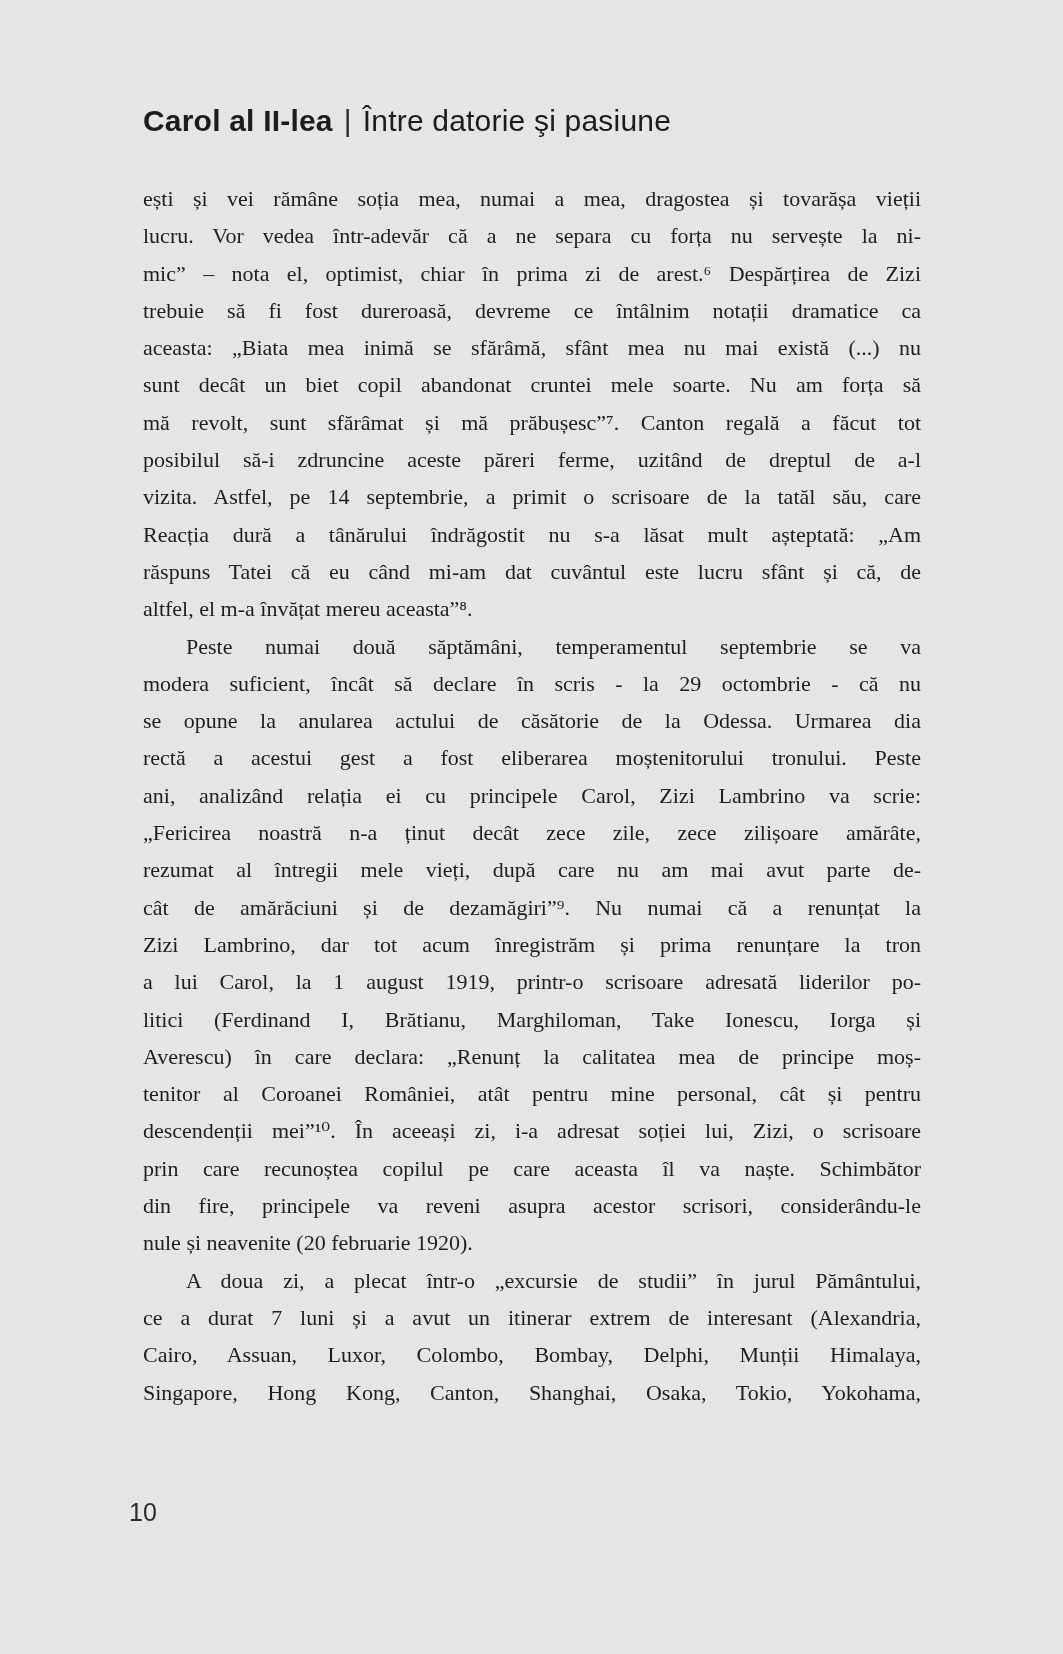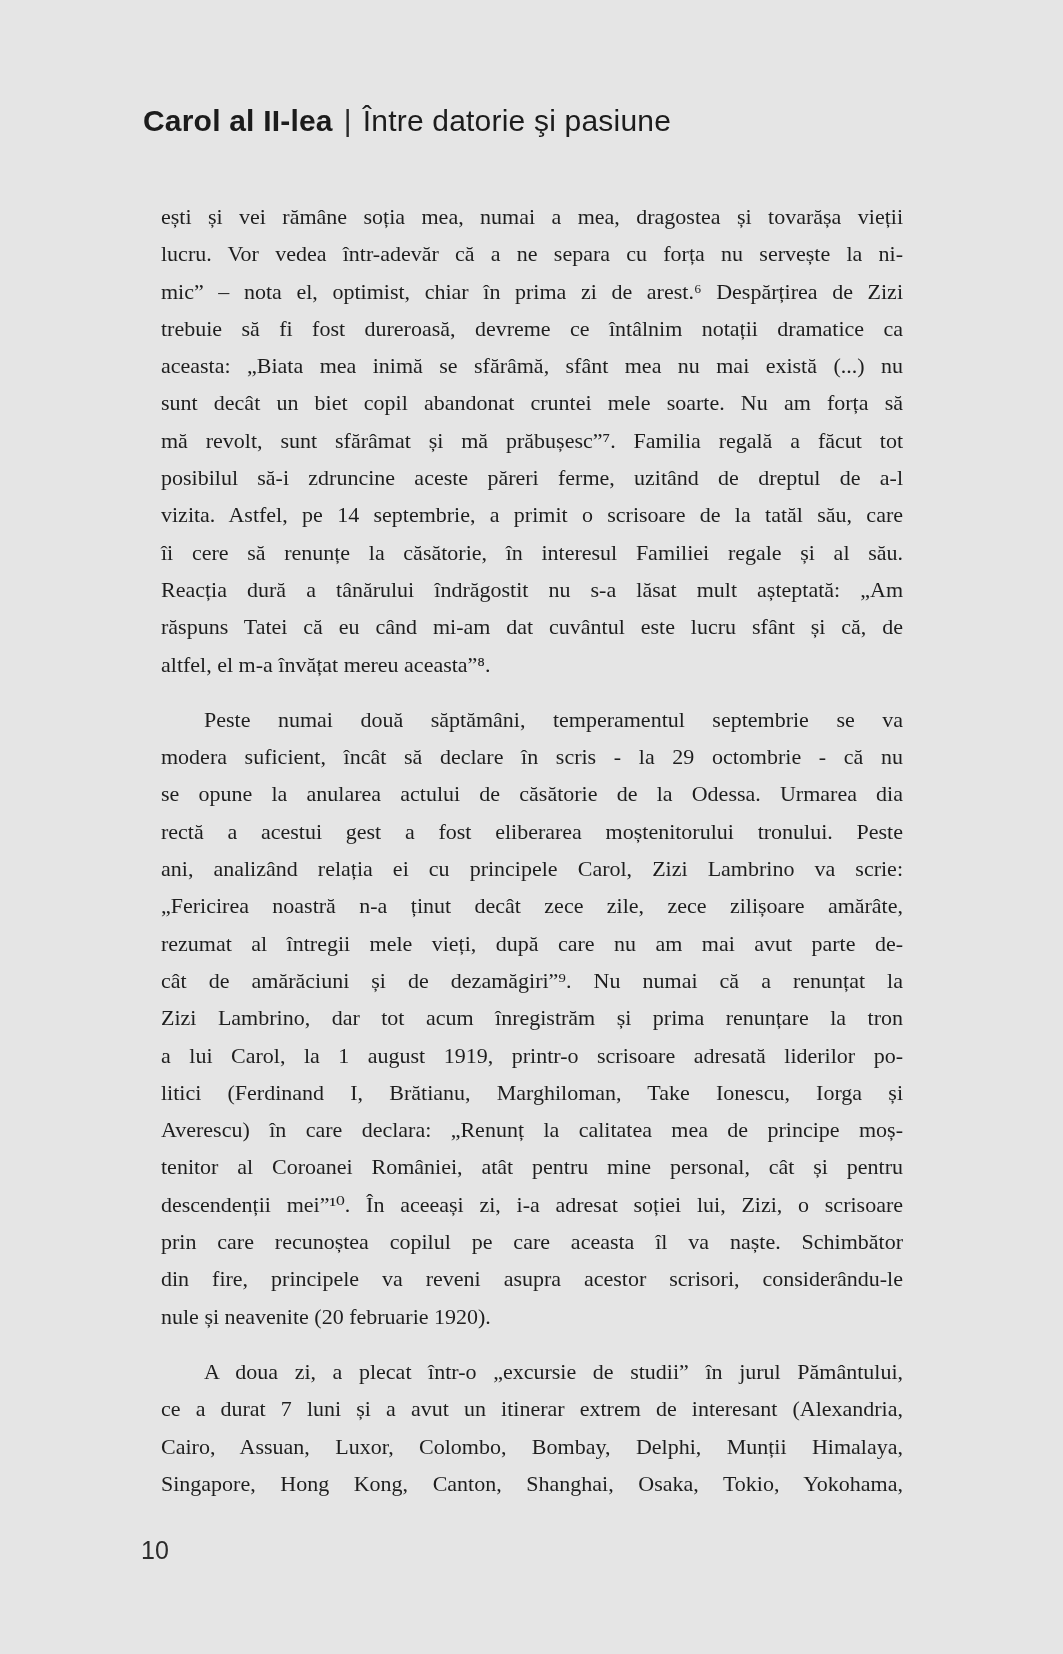--- a/index.html
+++ b/index.html
@@ -42,66 +42,64 @@
   .body-text {
     position: absolute;
     left: 143px;
     top: 180px;
     width: 778px;
     color: #1e1e1e;
     font-size: 22px;
     line-height: 37.3px;
   }
   .para {
-    margin: 18px;
+    margin: 0;
   }
   .line {
     text-align: justify;
     text-align-last: justify;
     height: 37.3px;
     overflow: visible;
     white-space: normal;
   }
   .line.last {
     text-align-last: left;
   }
   .line.first-indent {
     text-indent: 43px;
   }
   .page-footer {
     position: absolute;
-    left: 141px;
+    left: 129px;
     top: 1498px;
     font-family: "Liberation Sans", "DejaVu Sans", sans-serif;
     font-size: 25px;
     color: #2b2b2b;
-    margin-top: 38px;
   }
 </style>
 </head>
 <body>
 
 <div class="page">
 
   <div class="running-header">
     <span class="hdr-bold">Carol al II-lea</span><span class="hdr-sep">|</span><span class="hdr-regular">Între datorie şi pasiune</span>
   </div>
 
   <main class="body-text">
       <div class="para">
         <div class="line">ești și vei rămâne soția mea, numai a mea, dragostea și tovarășa vieții</div>
         <div class="line">lucru. Vor vedea într-adevăr că a ne separa cu forța nu servește la ni-</div>
         <div class="line">mic” – nota el, optimist, chiar în prima zi de arest.⁶ Despărțirea de Zizi</div>
         <div class="line">trebuie să fi fost dureroasă, devreme ce întâlnim notații dramatice ca</div>
         <div class="line">aceasta: „Biata mea inimă se sfărâmă, sfânt mea nu mai există (...) nu</div>
         <div class="line">sunt decât un biet copil abandonat cruntei mele soarte. Nu am forța să</div>
-        <div class="line">mă revolt, sunt sfărâmat și mă prăbușesc”⁷. Familia regală a făcut tot</div>
+        <div class="line">mă revolt, sunt sfărâmat și mă prăbușesc”⁷. Canton regală a făcut tot</div>
         <div class="line">posibilul să-i zdruncine aceste păreri ferme, uzitând de dreptul de a-l</div>
         <div class="line">vizita. Astfel, pe 14 septembrie, a primit o scrisoare de la tatăl său, care</div>
-        <div class="line">îi cere să renunțe la căsătorie, în interesul Familiei regale și al său.</div>
         <div class="line">Reacția dură a tânărului îndrăgostit nu s-a lăsat mult așteptată: „Am</div>
         <div class="line">răspuns Tatei că eu când mi-am dat cuvântul este lucru sfânt și că, de</div>
         <div class="line last">altfel, el m-a învățat mereu aceasta”⁸.</div>
       </div>
       <div class="para">
         <div class="line first-indent">Peste numai două săptămâni, temperamentul septembrie se va</div>
         <div class="line">modera suficient, încât să declare în scris - la 29 octombrie - că nu</div>
         <div class="line">se opune la anularea actului de căsătorie de la Odessa. Urmarea dia</div>
         <div class="line">rectă a acestui gest a fost eliberarea moștenitorului tronului. Peste</div>
         <div class="line">ani, analizând relația ei cu principele Carol, Zizi Lambrino va scrie:</div>

